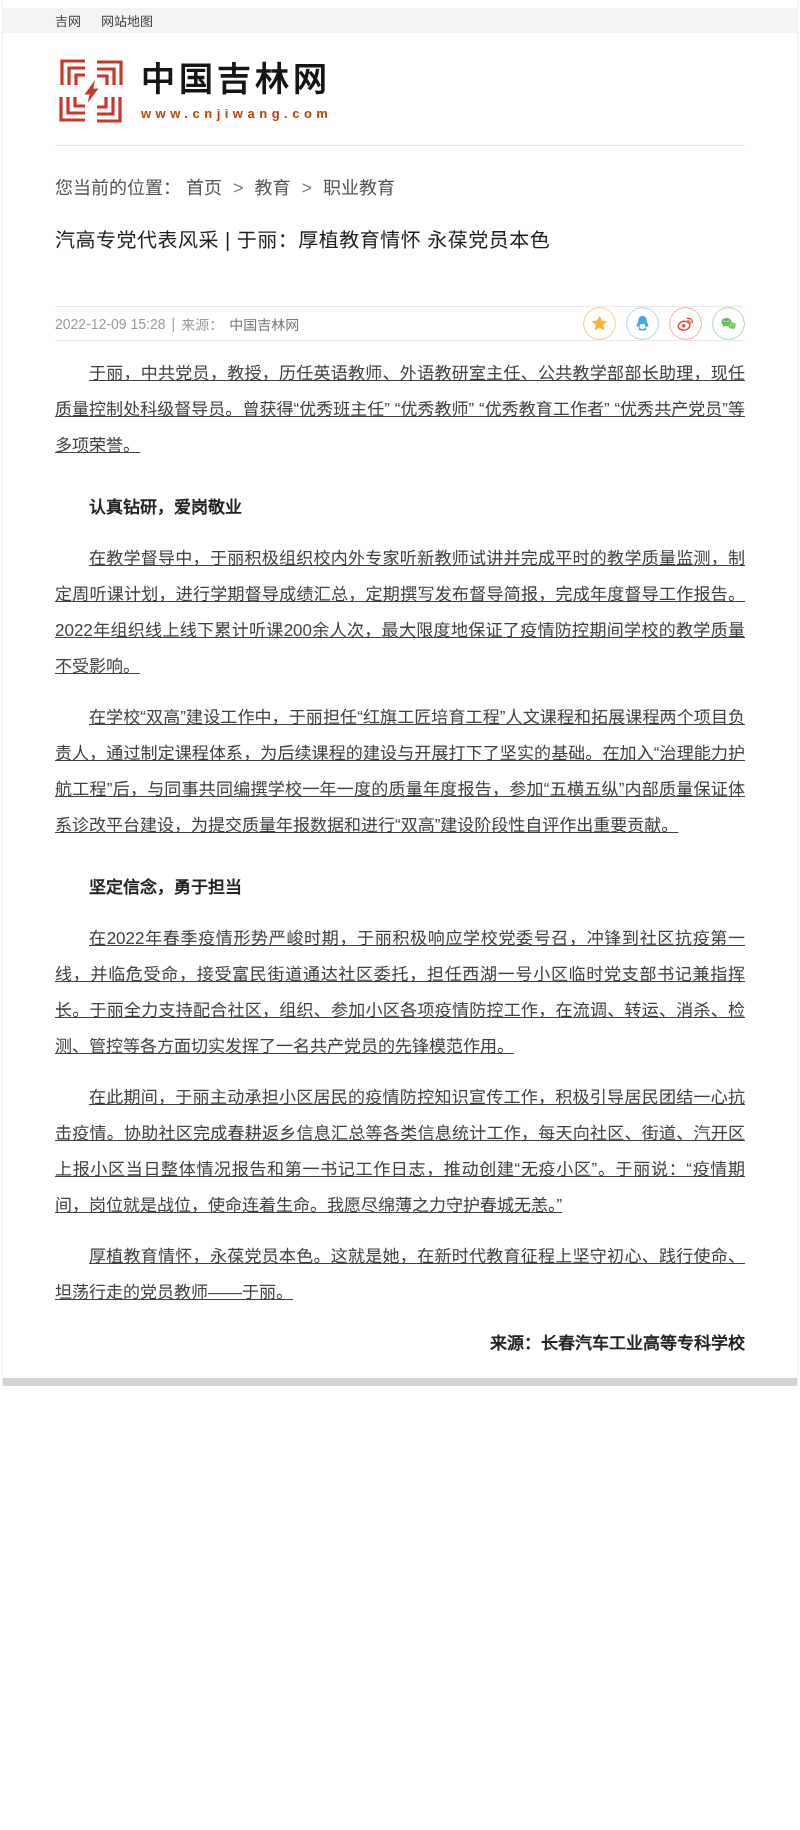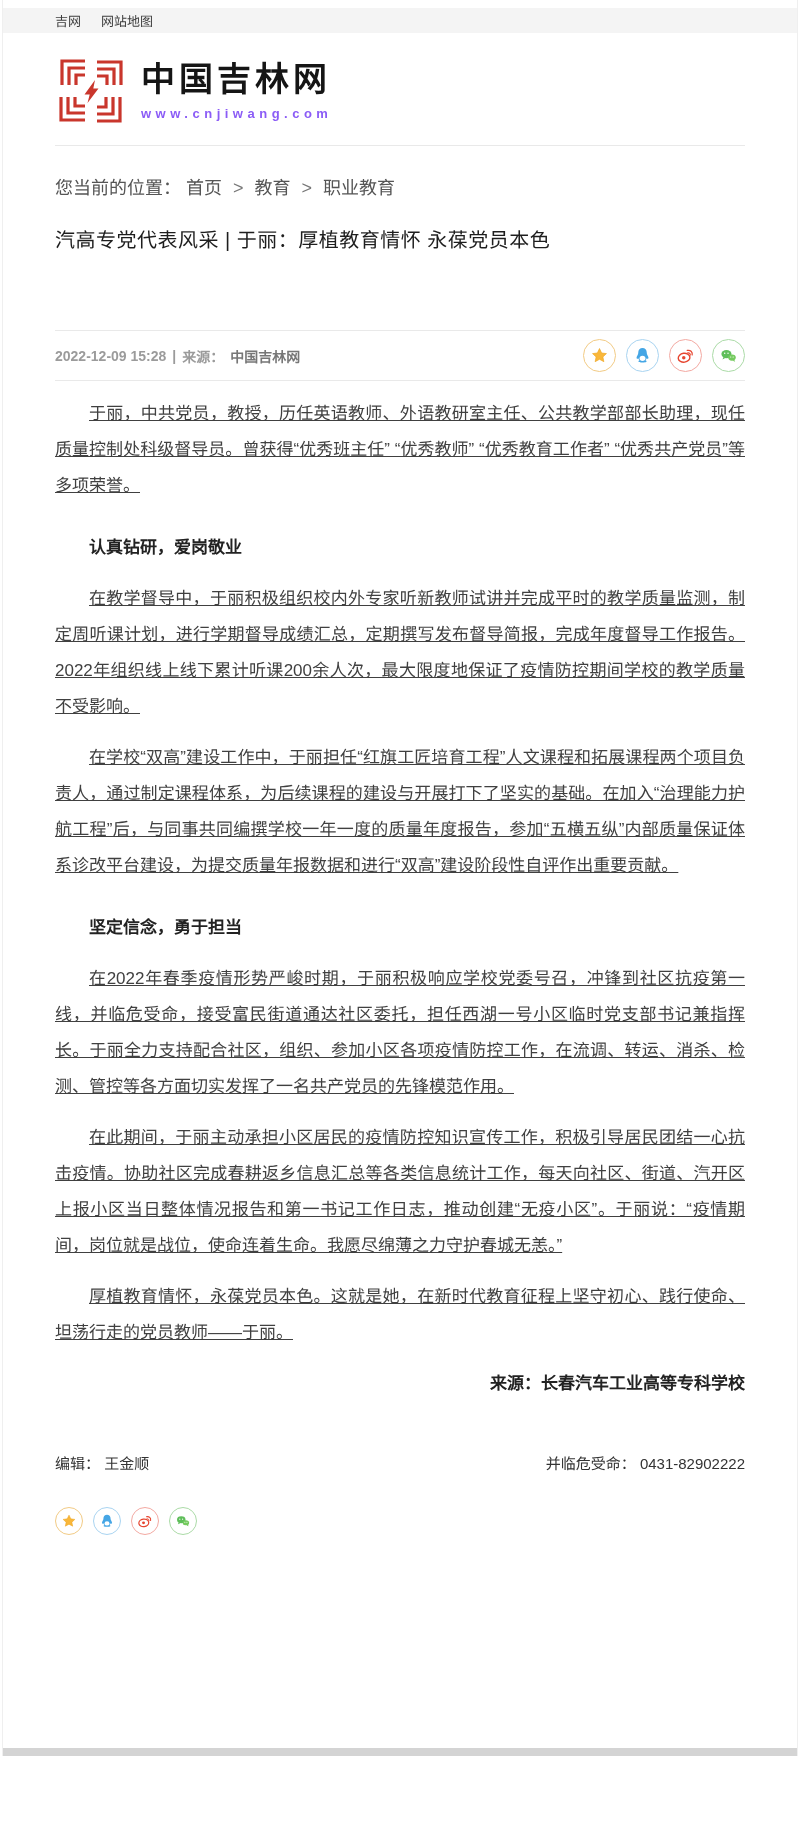--- a/index.html
+++ b/index.html
@@ -4,21 +4,21 @@
 <style>
   html,body{margin:0;padding:0;}
   body{
     width:800px;
     background:#fff;
     font-family:"Liberation Sans","DejaVu Sans",sans-serif;
     -webkit-font-smoothing:antialiased;
   }
   .page{
     position:relative;
-    height:1756px;
+    height:1386px;
     margin:0 2px;
     border-left:1px solid #efefef;
     border-right:1px solid #efefef;
     overflow:hidden;
     box-sizing:border-box;
     background:#fff;
   }
   
   .topbar{
     margin-top:8px;
@@ -33,38 +33,38 @@
   .topbar a{color:#3c3c3c;text-decoration:none;cursor:pointer;}
   
   .header{padding:22px 52px 18px;}
   .logo-row{display:flex;align-items:center;gap:14px;}
   .logo-mark{width:72px;height:72px;flex:0 0 auto;}
   .logo-text{display:flex;flex-direction:column;}
   .site-name{
     font-family:"Liberation Serif","DejaVu Serif",serif;
     font-size:34px;font-weight:bold;color:#151515;letter-spacing:4px;line-height:1.1;
   }
-  .site-url{font-size:13px;font-weight:bold;color:#8b5cf6;letter-spacing:4.5px;margin-top:7px;}
+  .site-url{font-size:13px;font-weight:bold;color:#c2410c;letter-spacing:4.5px;margin-top:7px;}
   .hr{border:none;border-top:1px solid #e9e9e9;margin:0 52px;}
   
   .breadcrumb{margin:27px 52px 0;font-size:18px;color:#555;}
   .breadcrumb a{color:#555;text-decoration:none;cursor:pointer;}
   .breadcrumb .sep{margin:0 6px;color:#777;}
   
   .title{
     margin:28px 52px 0;
     font-size:20px;font-weight:500;color:#1e1e1e;letter-spacing:.5px;line-height:1.35;
   }
   
   .meta-wrap{
-    margin:76px 52px 0;
+    margin:52px 52px 0;
     border-top:1px solid #e9e9e9;
     border-bottom:1px solid #e9e9e9;
-    padding:8px 0;
-    display:flex;justify-content:space-between;align-items:center;font-weight:bold;
+    padding:0 0;
+    display:flex;justify-content:space-between;align-items:center;
   }
   .meta-left{font-size:14px;color:#9b9b9b;display:flex;gap:6px;align-items:center;}
   .meta-left .src-name{color:#777;}
   .share{display:flex;gap:10px;}
   .share-btn{
     width:33px;height:33px;border-radius:50%;background:#fff;
     display:flex;align-items:center;justify-content:center;
     border:1px solid #ccc;cursor:pointer;box-sizing:border-box;
   }
   .share-btn svg{width:19px;height:19px;}

